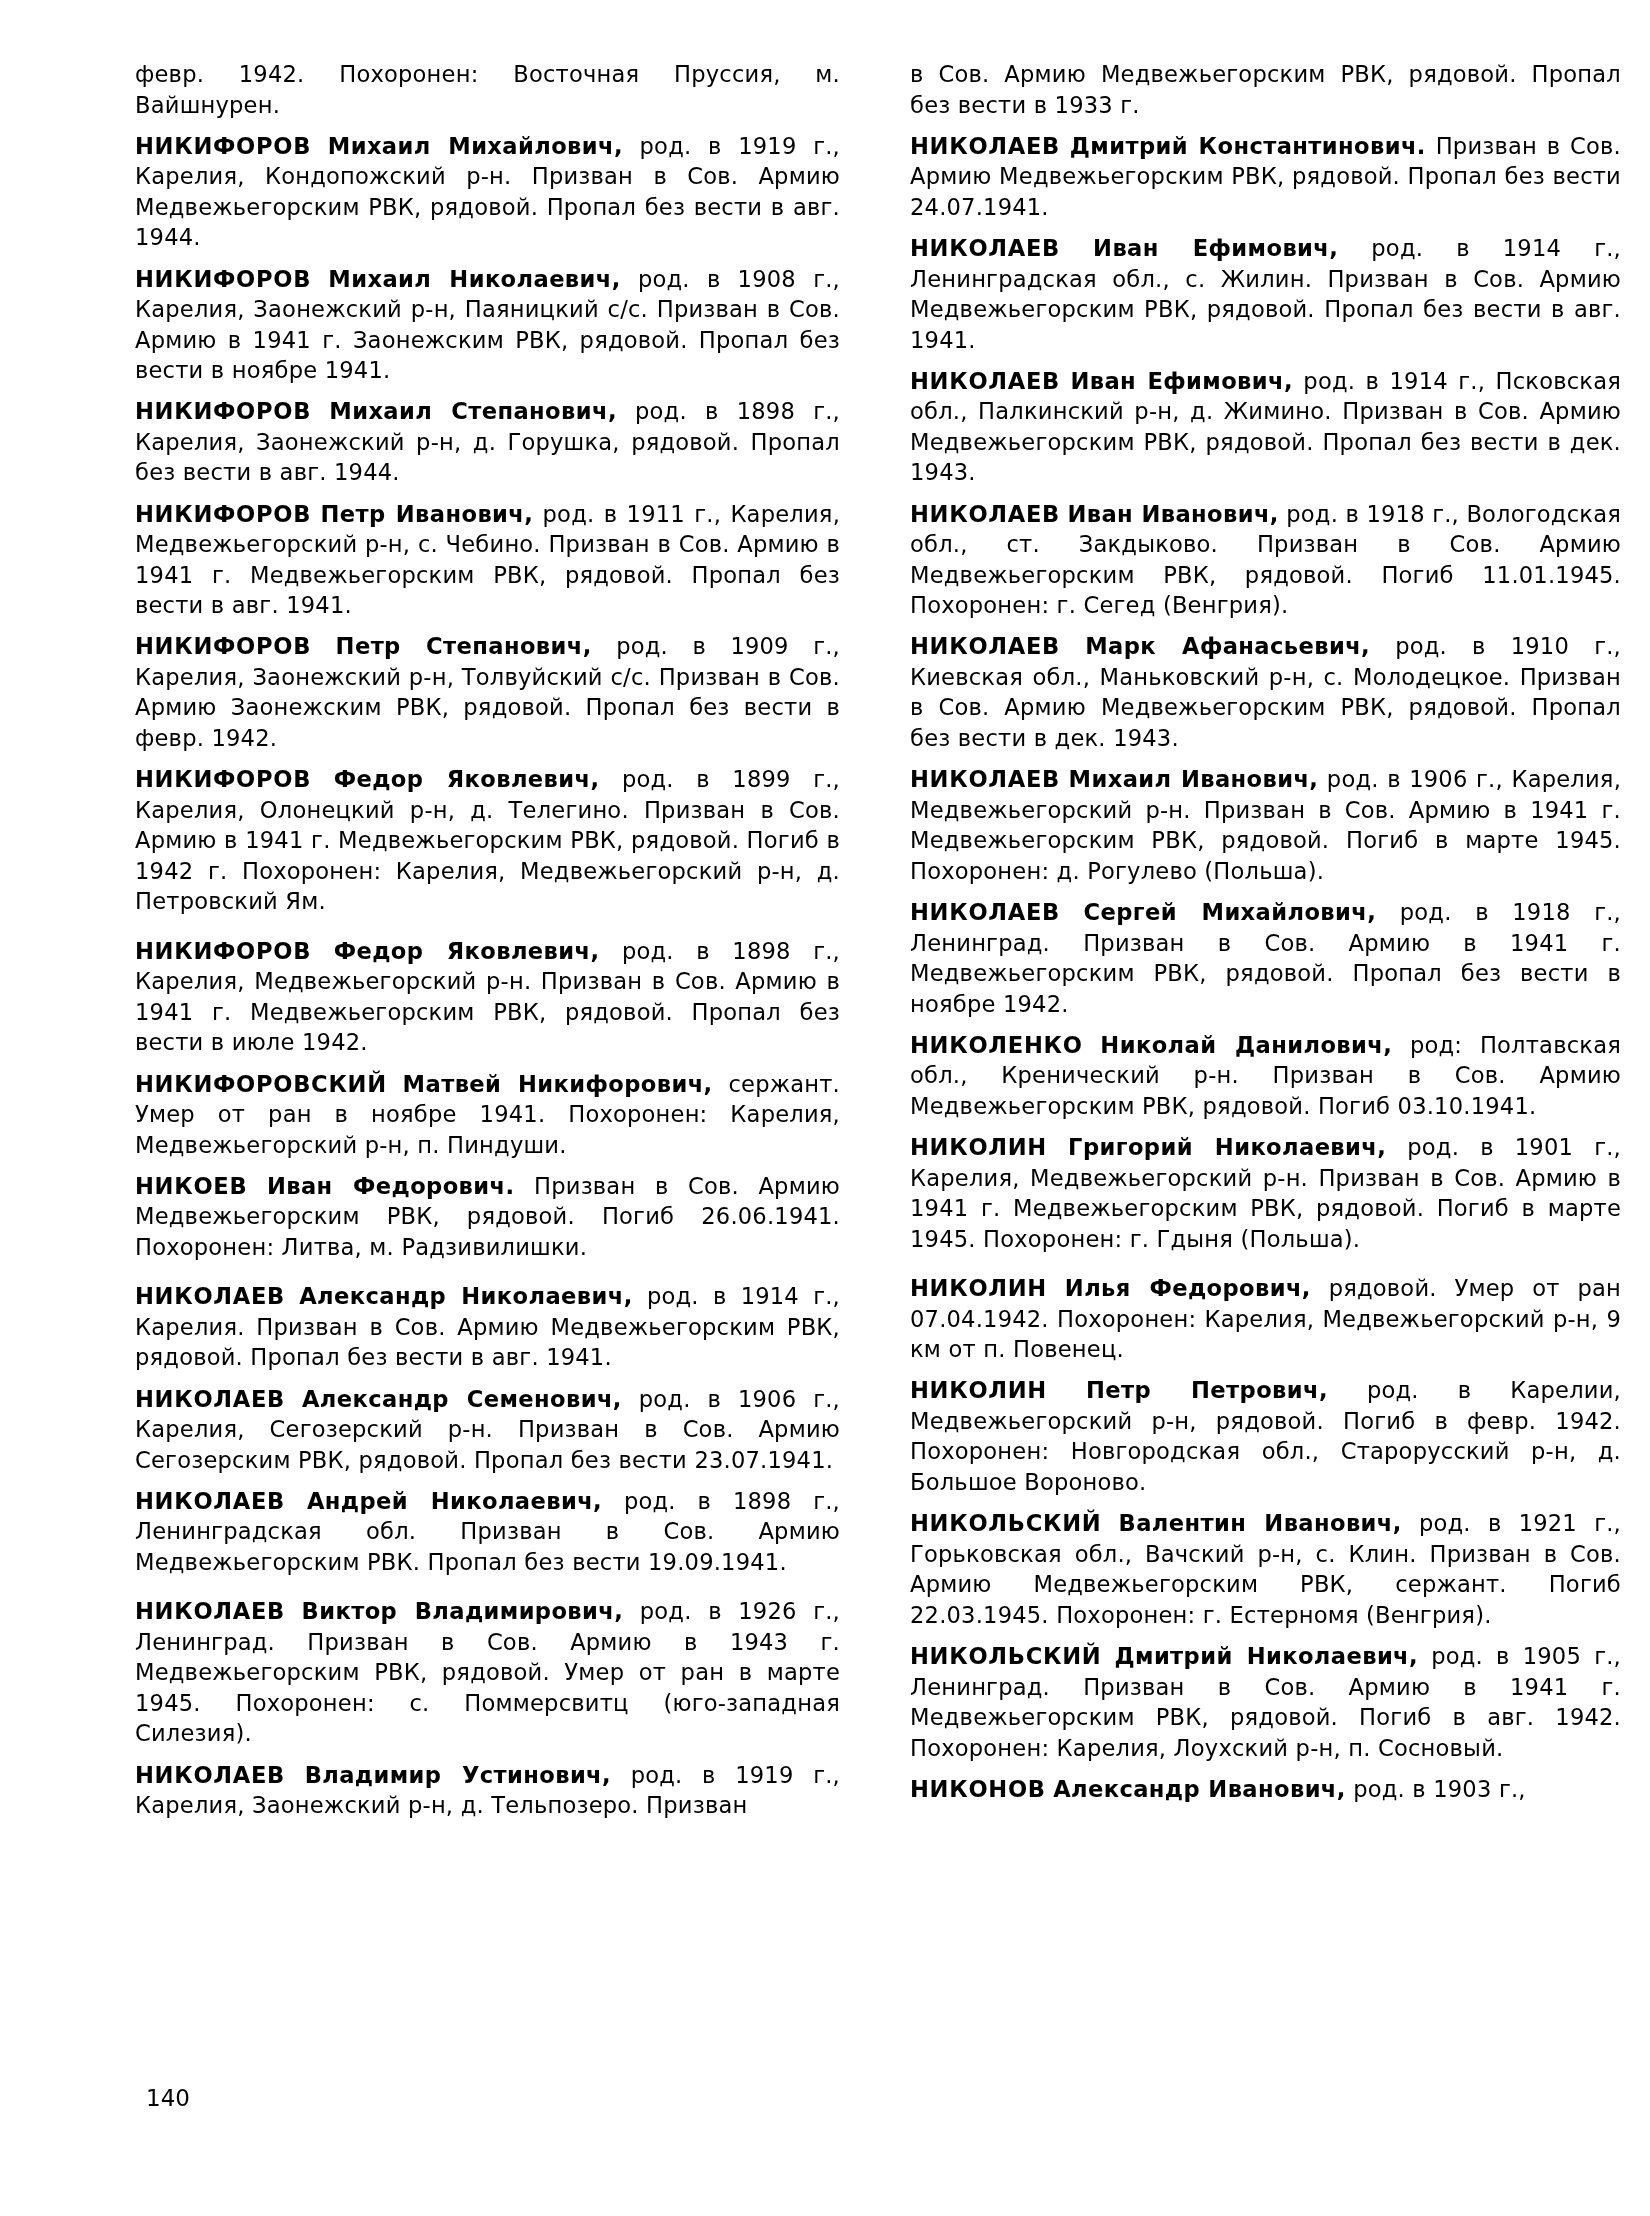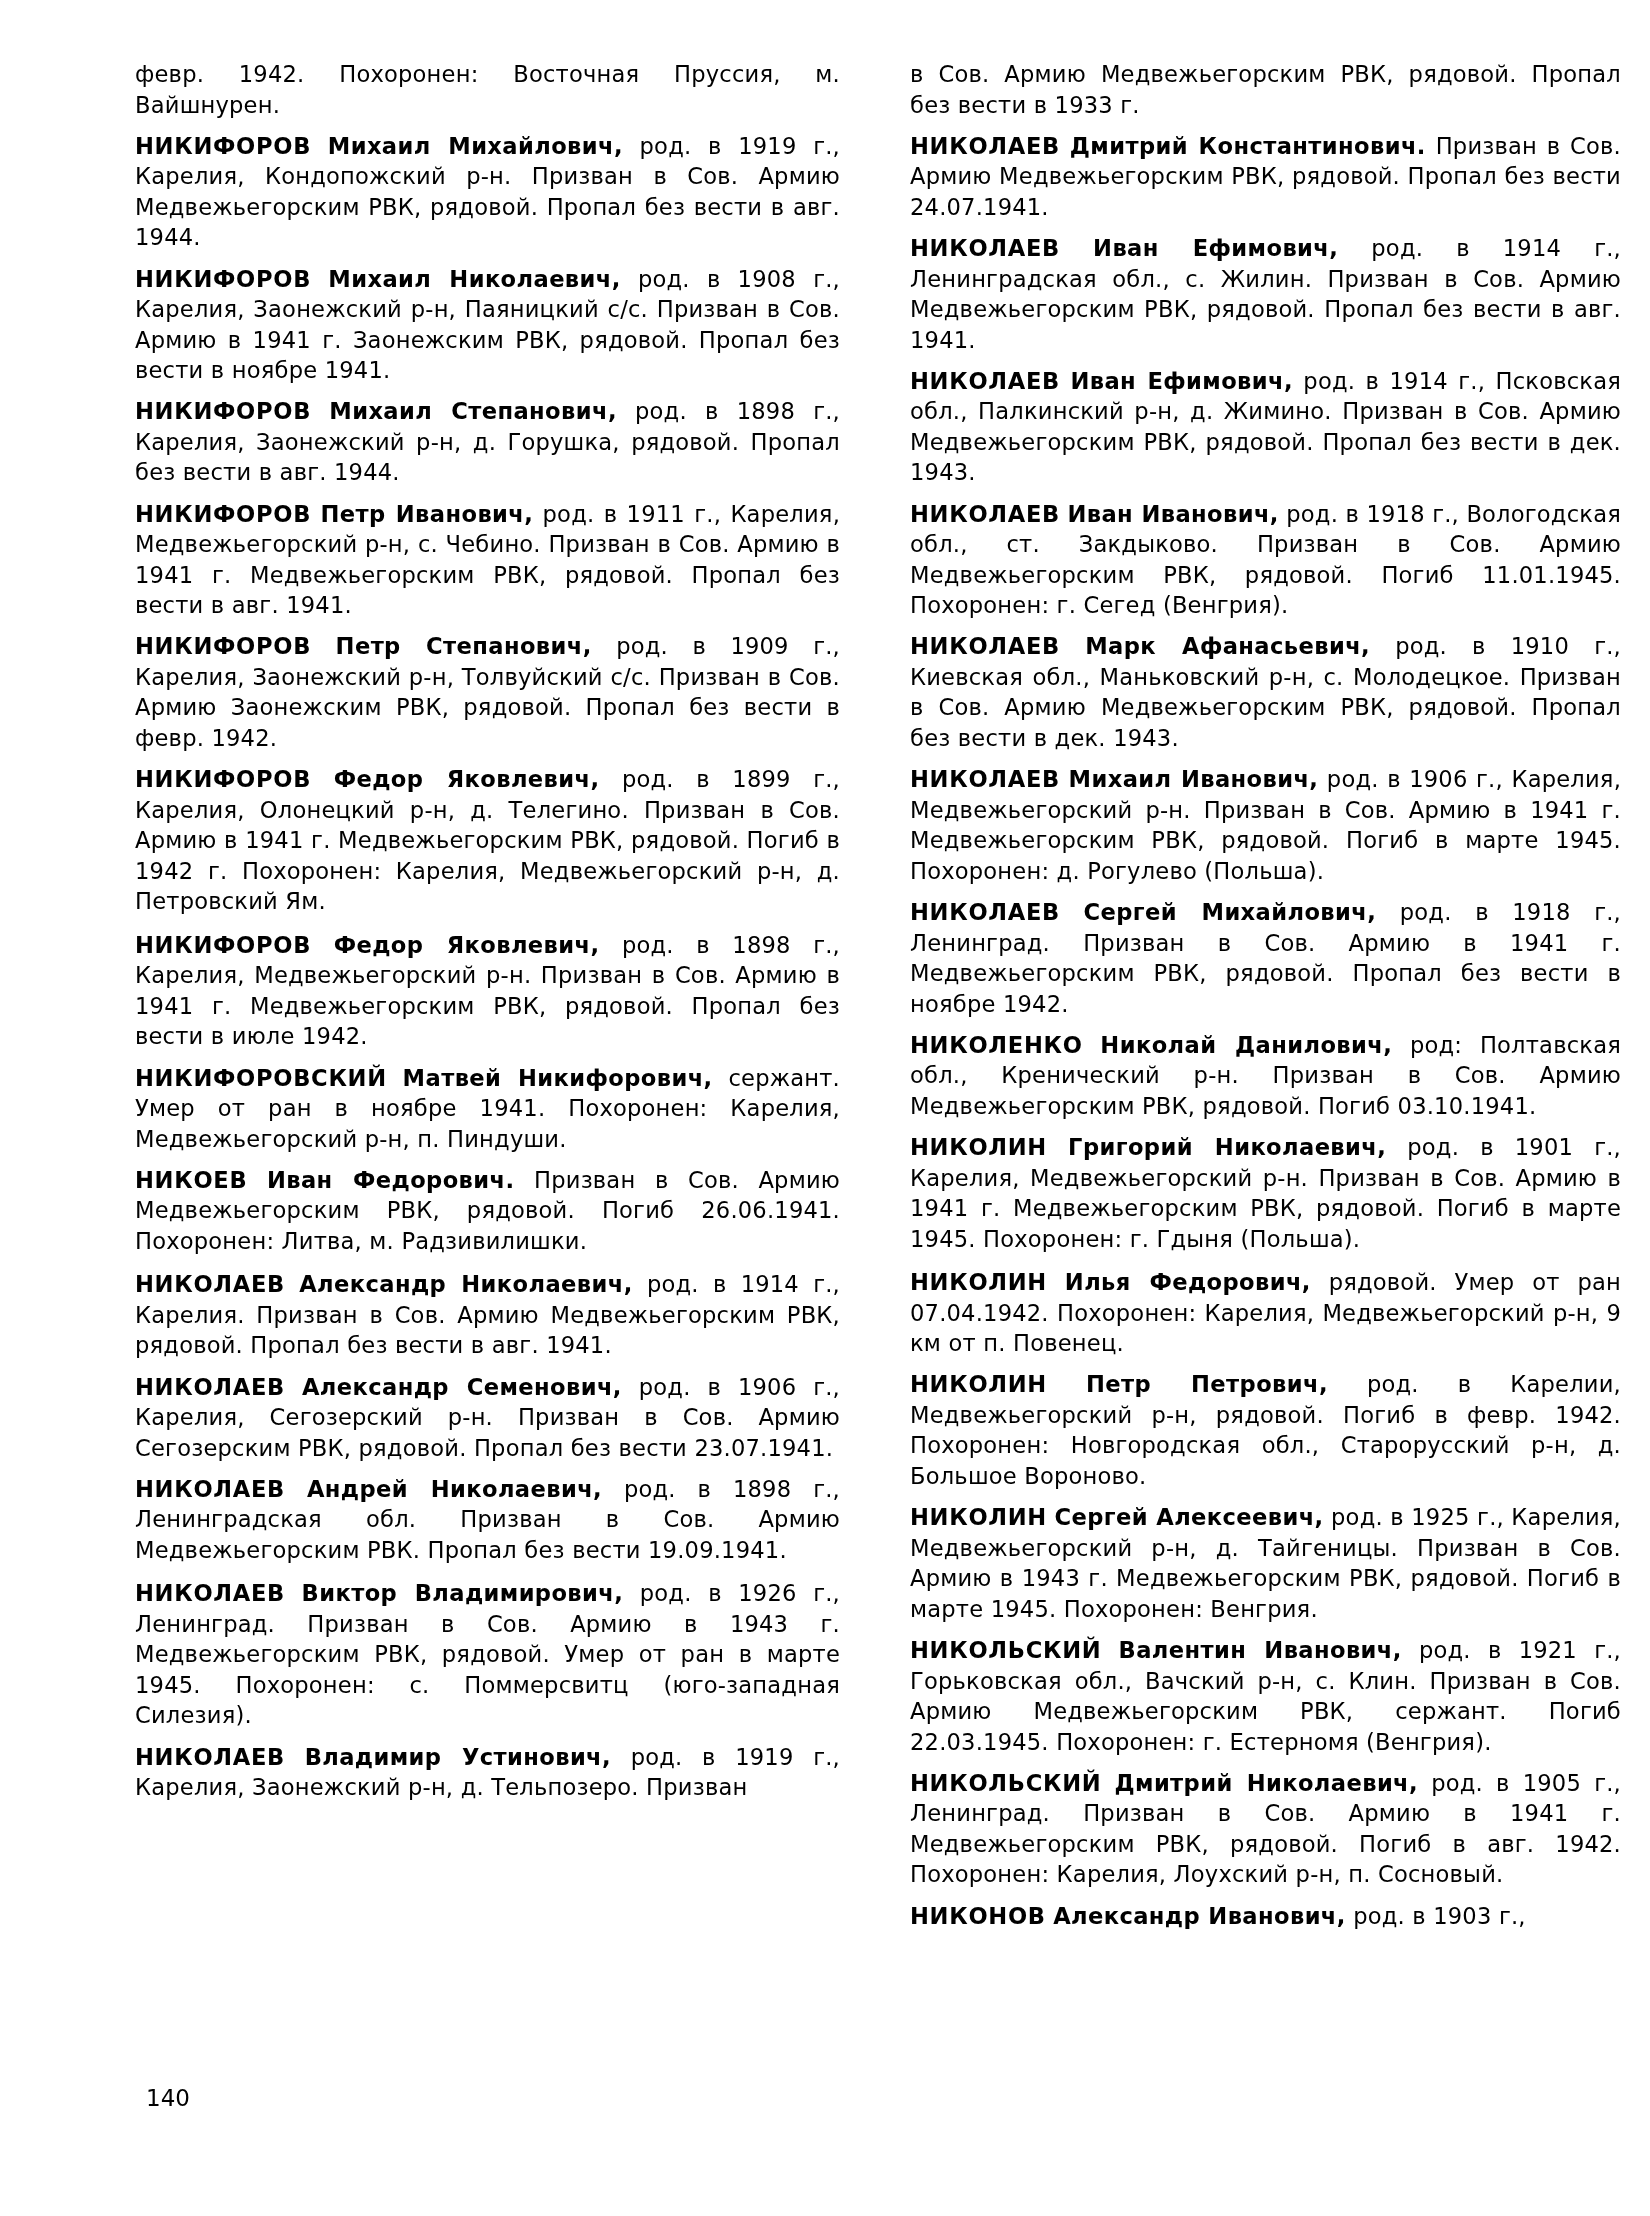--- a/index.html
+++ b/index.html
@@ -11,21 +11,21 @@
   .page { position: absolute; left: 0; top: 0; width: 1650px; height: 2216px; }
   .column {
     position: absolute; top: 59px;
     font-size: 22.6px; line-height: 30.5px;
     text-align: justify; hyphens: manual;
     letter-spacing: 0.2px;
   }
   .col-left  { left: 135px;  width: 705px; }
   .col-right { left: 910px; width: 711px; }
   .entry { margin: 0 0 10.8px 0; }
-  .entry.gap-large { margin-top: 13px; }
+  .entry.gap-large { margin-top: 19px; }
   .entry.continuation { margin-bottom: 10.8px; }
   .head { font-weight: bold; letter-spacing: 0.4px; }
   .surname { font-weight: bold; letter-spacing: 0.7px; }
   .page-number {
     position: absolute; left: 146px; top: 2083px;
     font-size: 23px; line-height: 30.5px; font-weight: normal;
   }
 </style>
 </head>
 <body>
@@ -54,20 +54,19 @@
       <p class="entry"><span class="surname">НИКОЛАЕВ</span> <span class="head">Иван Ефимович,</span> <span class="body">род. в 1914 г., Ленинградская обл., с. Жилин. Призван в Сов. Армию Медвежьегорским РВК, рядовой. Пропал без вести в авг. 1941.</span></p>
       <p class="entry"><span class="surname">НИКОЛАЕВ</span> <span class="head">Иван Ефимович,</span> <span class="body">род. в 1914 г., Псковская обл., Палкинский р-н, д. Жимино. Призван в Сов. Армию Медвежьегорским РВК, рядовой. Пропал без вести в дек. 1943.</span></p>
       <p class="entry"><span class="surname">НИКОЛАЕВ</span> <span class="head">Иван Иванович,</span> <span class="body">род. в 1918 г., Вологодская обл., ст. Закдыково. Призван в Сов. Армию Медвежьегорским РВК, рядовой. Погиб 11.01.1945. Похоронен: г. Сегед (Венгрия).</span></p>
       <p class="entry"><span class="surname">НИКОЛАЕВ</span> <span class="head">Марк Афанасьевич,</span> <span class="body">род. в 1910 г., Киевская обл., Маньковский р-н, с. Молодецкое. Призван в Сов. Армию Медвежьегорским РВК, рядовой. Пропал без вести в дек. 1943.</span></p>
       <p class="entry"><span class="surname">НИКОЛАЕВ</span> <span class="head">Михаил Иванович,</span> <span class="body">род. в 1906 г., Карелия, Медвежьегорский р-н. Призван в Сов. Армию в 1941 г. Медвежьегорским РВК, рядовой. Погиб в марте 1945. Похоронен: д. Рогулево (Польша).</span></p>
       <p class="entry"><span class="surname">НИКОЛАЕВ</span> <span class="head">Сергей Михайлович,</span> <span class="body">род. в 1918 г., Ленинград. Призван в Сов. Армию в 1941 г. Медвежьегорским РВК, рядовой. Пропал без вести в ноябре 1942.</span></p>
       <p class="entry"><span class="surname">НИКОЛЕНКО</span> <span class="head">Николай Данилович,</span> <span class="body">род: Полтавская обл., Кренический р-н. Призван в Сов. Армию Медвежьегорским РВК, рядовой. Погиб 03.10.1941.</span></p>
       <p class="entry"><span class="surname">НИКОЛИН</span> <span class="head">Григорий Николаевич,</span> <span class="body">род. в 1901 г., Карелия, Медвежьегорский р-н. Призван в Сов. Армию в 1941 г. Медвежьегорским РВК, рядовой. Погиб в марте 1945. Похоронен: г. Гдыня (Польша).</span></p>
       <p class="entry gap-large"><span class="surname">НИКОЛИН</span> <span class="head">Илья Федорович,</span> <span class="body">рядовой. Умер от ран 07.04.1942. Похоронен: Карелия, Медвежьегорский р-н, 9 км от п. Повенец.</span></p>
       <p class="entry"><span class="surname">НИКОЛИН</span> <span class="head">Петр Петрович,</span> <span class="body">род. в Карелии, Медвежьегорский р-н, рядовой. Погиб в февр. 1942. Похоронен: Новгородская обл., Старорусский р-н, д. Большое Вороново.</span></p>
-      <p class="entry"><span class="surname">НИКОЛИН</span> <span class="head">Сергей Алексеевич,</span> <span class="body">род. в 1925 г., Карелия, Медвежьегорский р-н, д. Тайгеницы. Призван в Сов. Армию в 1943 г. Медвежьегорским РВК, рядовой. Погиб в марте 1945. Похоронен: Венгрия.</span></p>
       <p class="entry"><span class="surname">НИКОЛЬСКИЙ</span> <span class="head">Валентин Иванович,</span> <span class="body">род. в 1921 г., Горьковская обл., Вачский р-н, с. Клин. Призван в Сов. Армию Медвежьегорским РВК, сержант. Погиб 22.03.1945. Похоронен: г. Естерномя (Венгрия).</span></p>
       <p class="entry"><span class="surname">НИКОЛЬСКИЙ</span> <span class="head">Дмитрий Николаевич,</span> <span class="body">род. в 1905 г., Ленинград. Призван в Сов. Армию в 1941 г. Медвежьегорским РВК, рядовой. Погиб в авг. 1942. Похоронен: Карелия, Лоухский р-н, п. Сосновый.</span></p>
       <p class="entry"><span class="surname">НИКОНОВ</span> <span class="head">Александр Иванович,</span> <span class="body">род. в 1903 г.,</span></p>
     </div>
   <div class="page-number">140</div>
 </div>
 
 
 </body></html>

